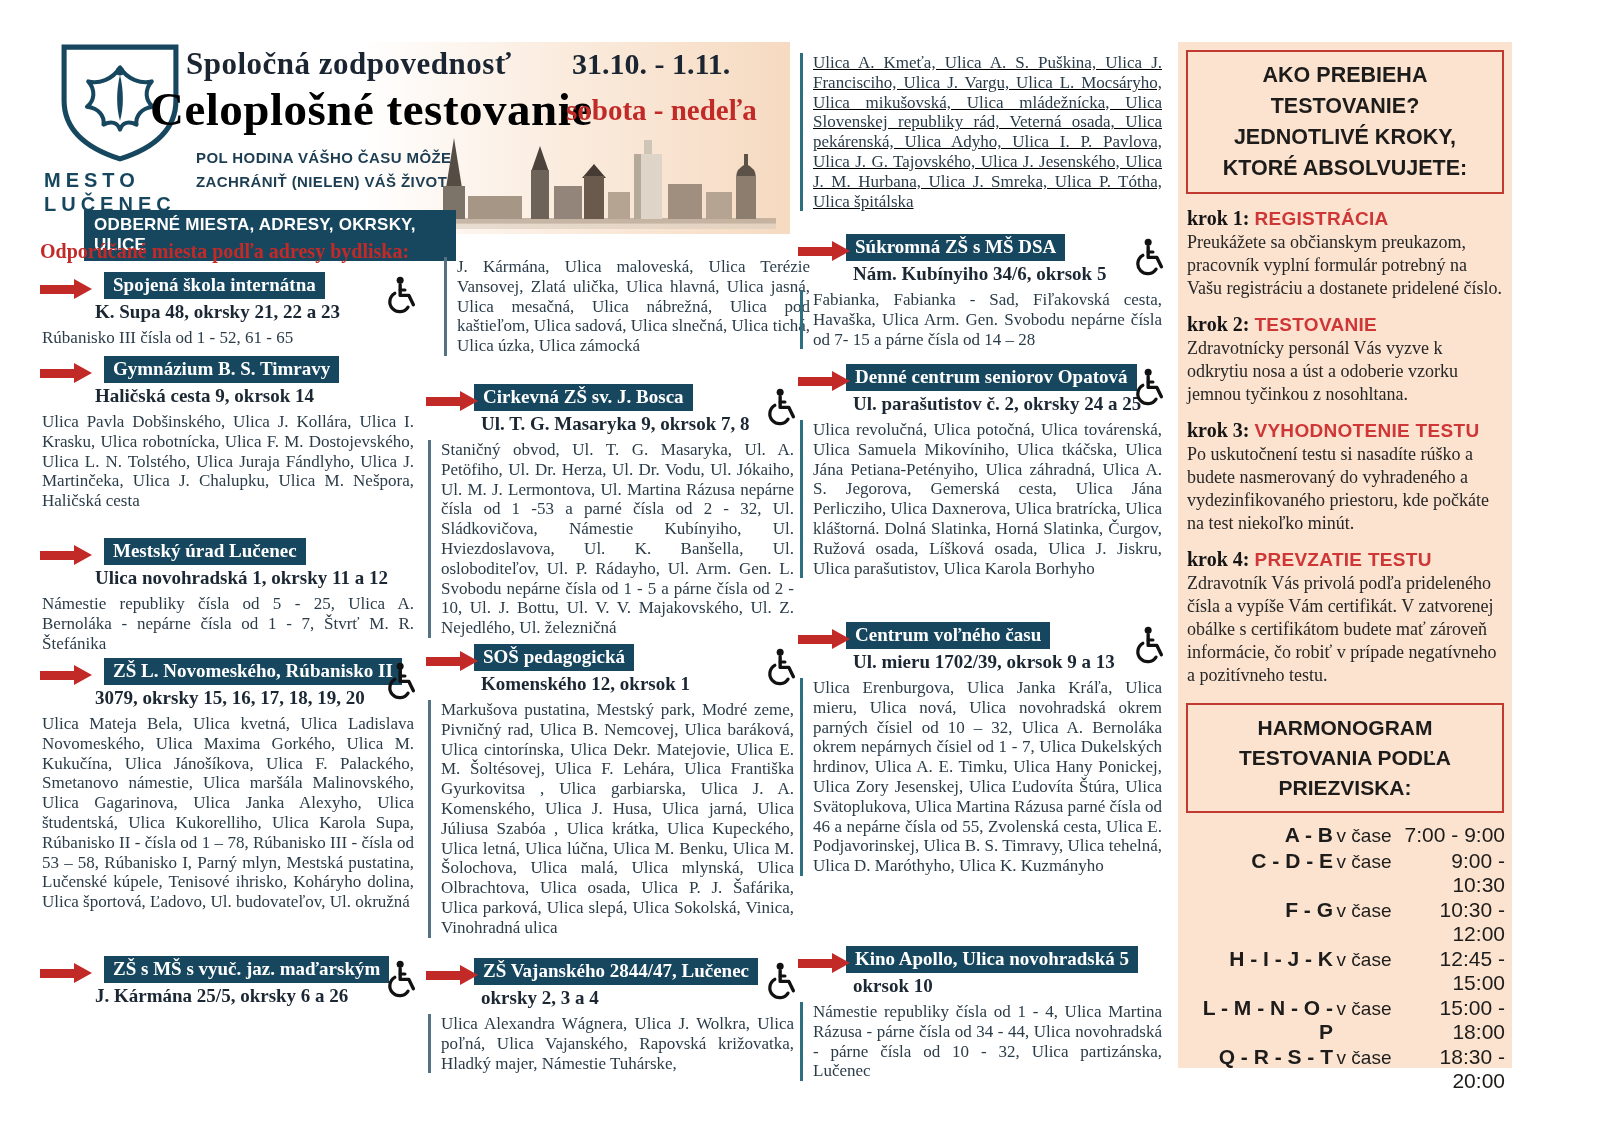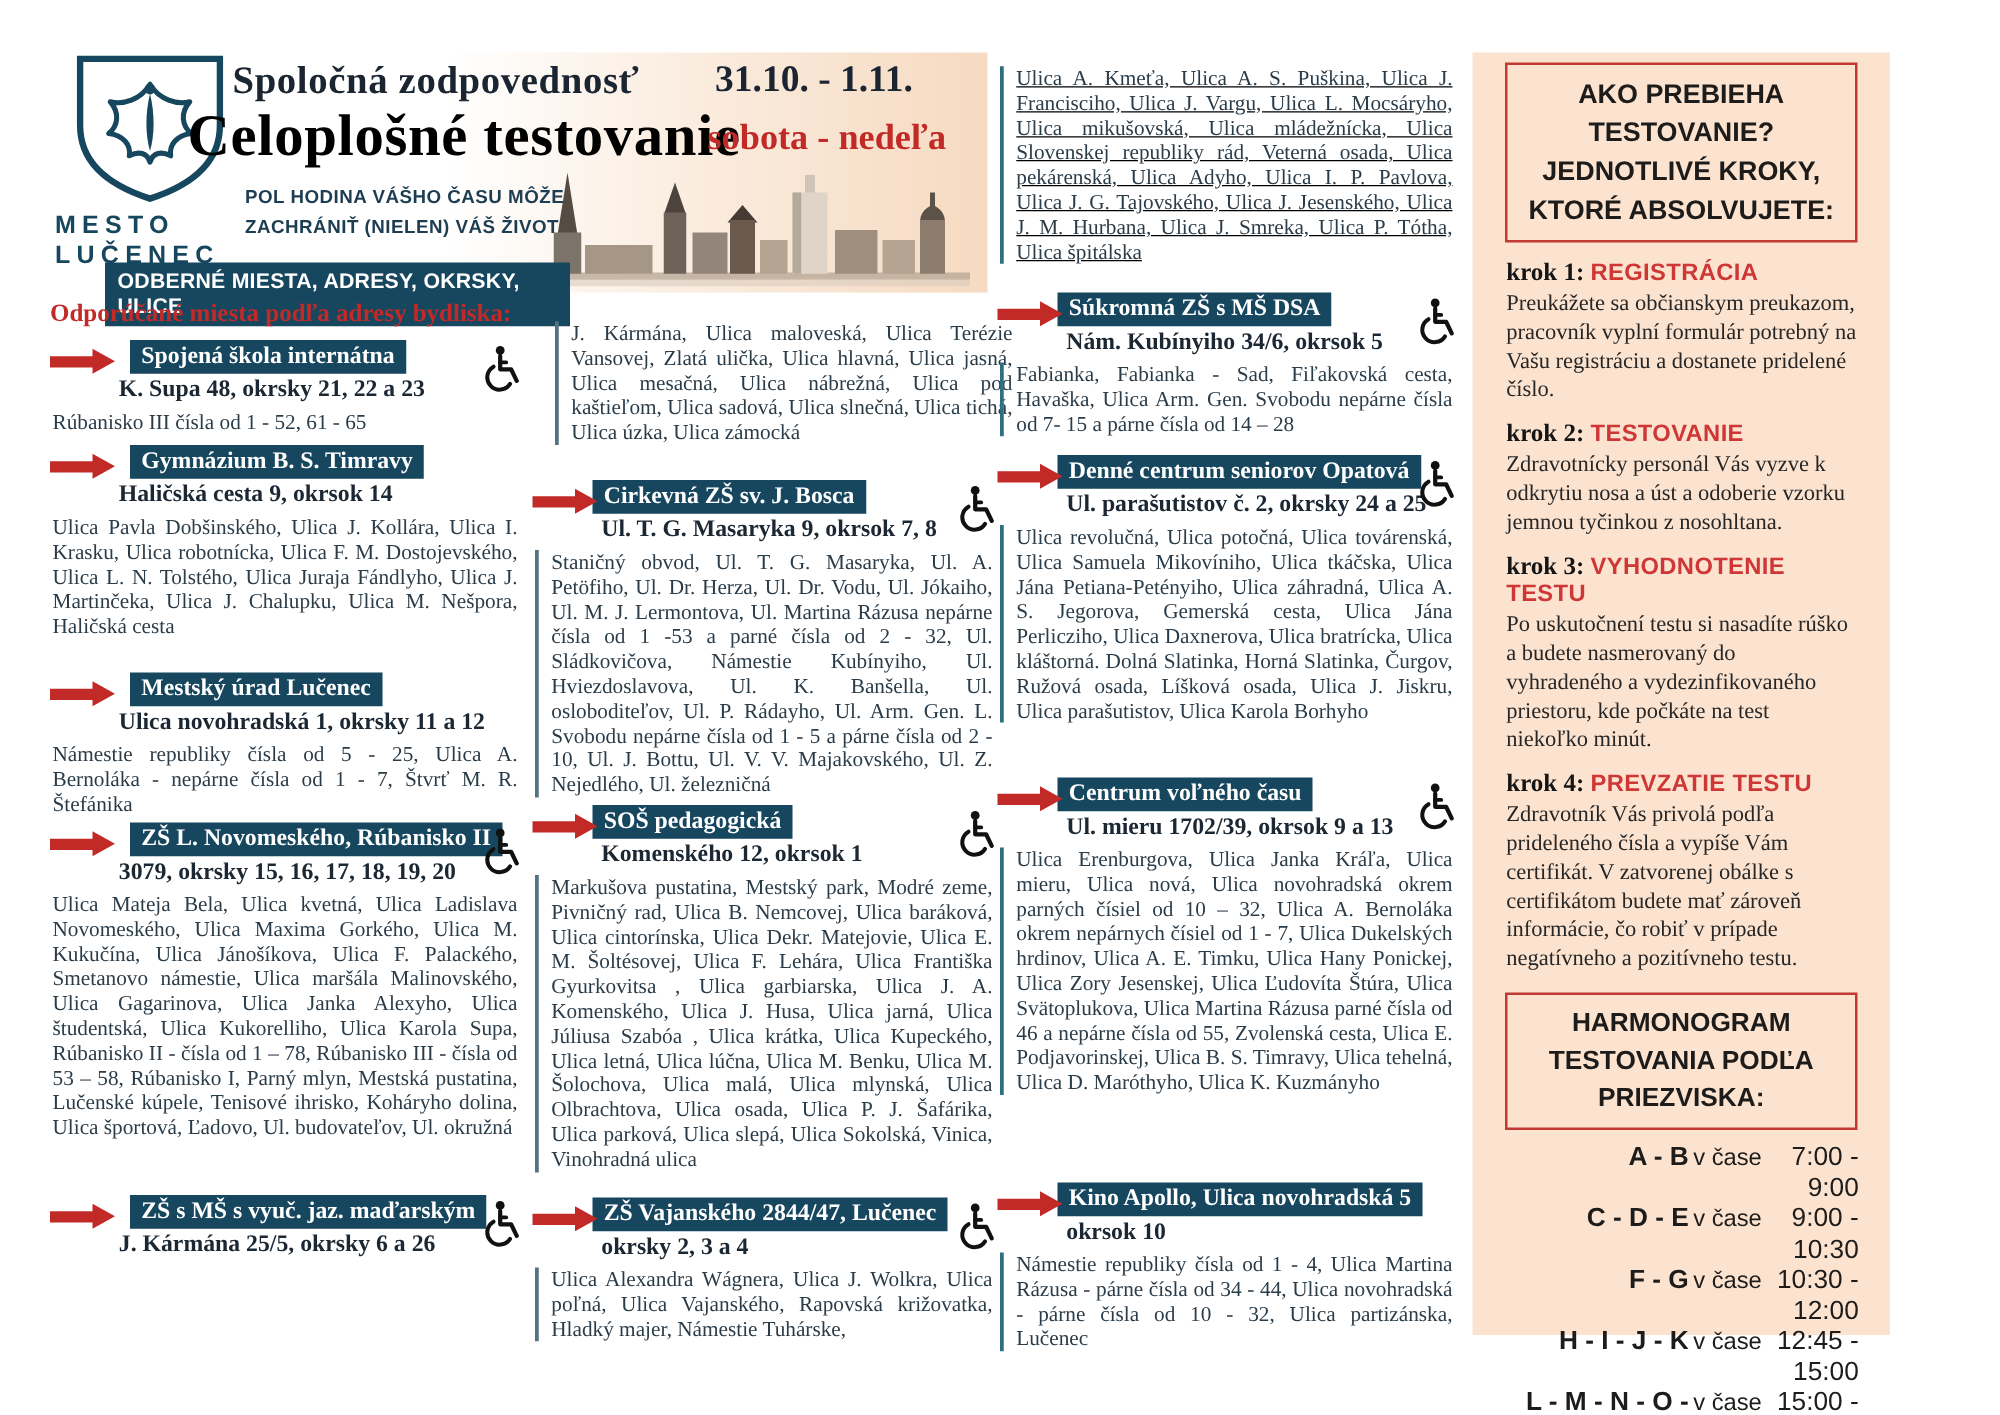--- a/index.html
+++ b/index.html
@@ -40,21 +40,21 @@
   .c23 .sec-title{margin-left:46px;}
   .sec-sub{margin-left:53px;font-weight:bold;font-size:19px;color:#1b2733;margin-top:2px;}
   .sec-body{margin:5px 0 0 0;font-size:17px;line-height:19.8px;color:#2b3c49;
     text-align:justify;}
   .ruled{border-left:3px solid #547283;padding-left:10px;}
   .col3 .ruled{border-left-color:#2e6f80;}
   .wc{position:absolute;right:-6px;top:4px;width:36px;height:40px;}
 
   
   .sidebar{left:1178px;top:42px;width:334px;height:1026px;background:#fbe3d0;
-    font-family:"Liberation Sans",sans-serif;box-sizing:border-box;padding:0 25px;}
+    font-family:"Liberation Sans",sans-serif;box-sizing:border-box;padding:0 7px;}
   .sb-box{border:2px solid #c13a32;text-align:center;font-weight:bold;color:#1d1c1a;}
   .sb-box1{margin:8px 1px 4px 1px;font-size:21.5px;line-height:31px;padding:8px 4px;}
   .steps{padding:0 2px;}
   .step{margin-top:13px;}
   .step-label{font-family:"Liberation Serif",serif;font-weight:bold;font-size:20px;color:#151515;}
   .step-name{font-weight:bold;font-size:19px;color:#cf3636;letter-spacing:.3px;}
   .step-text{font-family:"Liberation Serif",serif;font-size:18px;line-height:23px;color:#262626;margin-top:1px;}
   .sb-box2{margin:16px 1px 10px 1px;font-size:21px;line-height:30px;padding:8px 2px;}
   .sched-row{display:flex;align-items:baseline;font-size:20px;color:#1d1c1a;line-height:24.5px;}
   .sched-letters{flex:0 0 148px;text-align:right;font-weight:bold;font-size:21px;}

